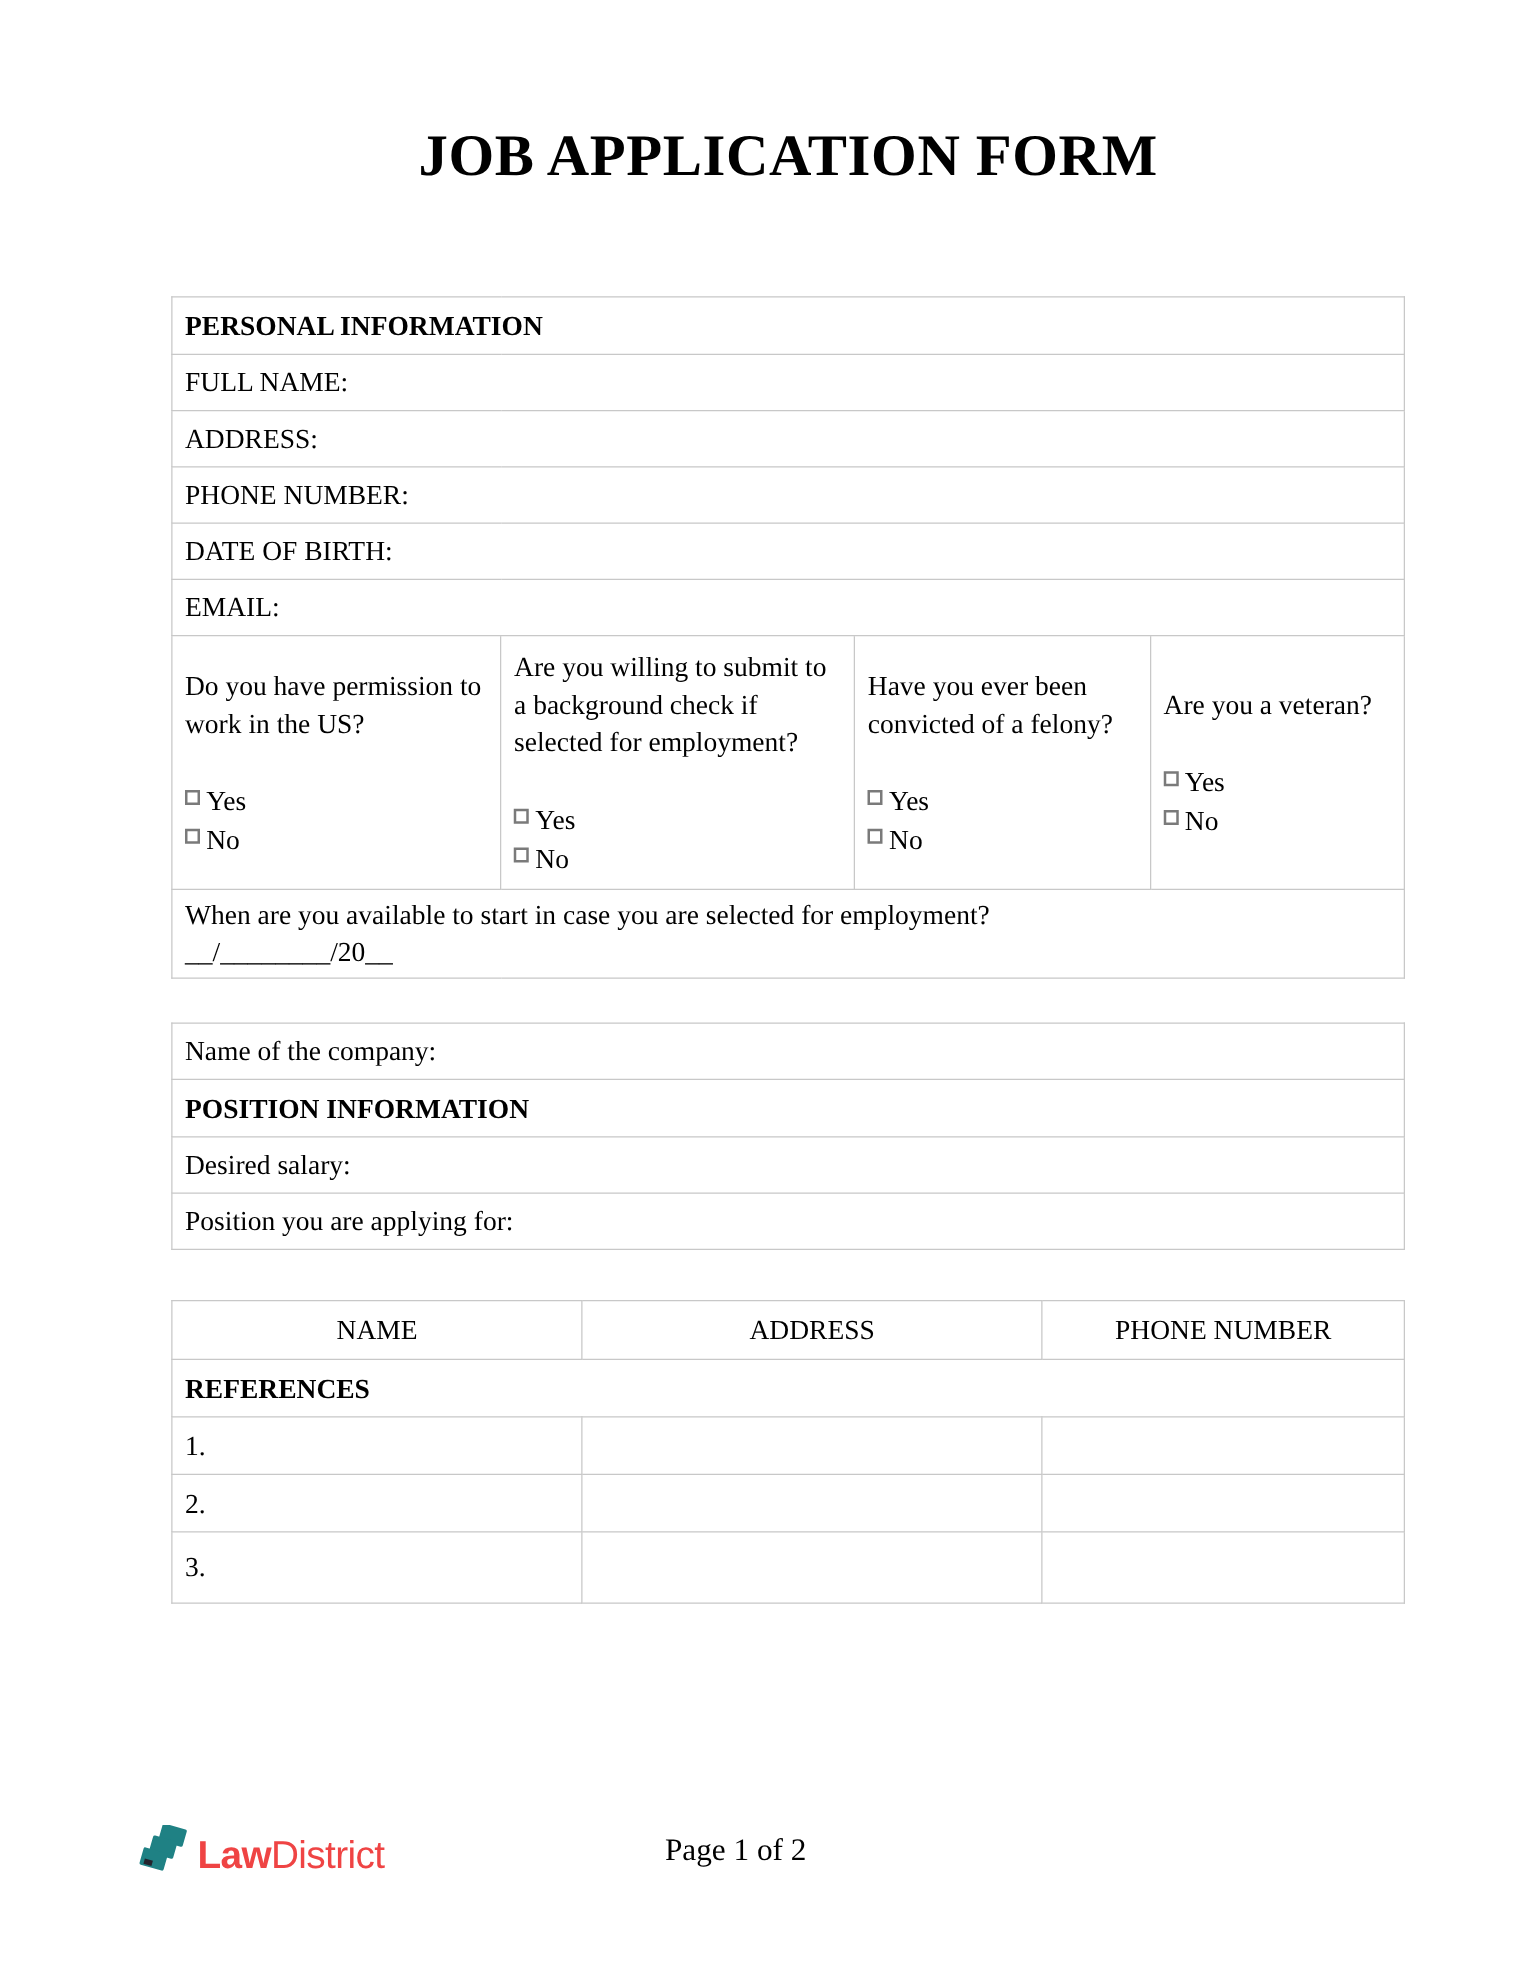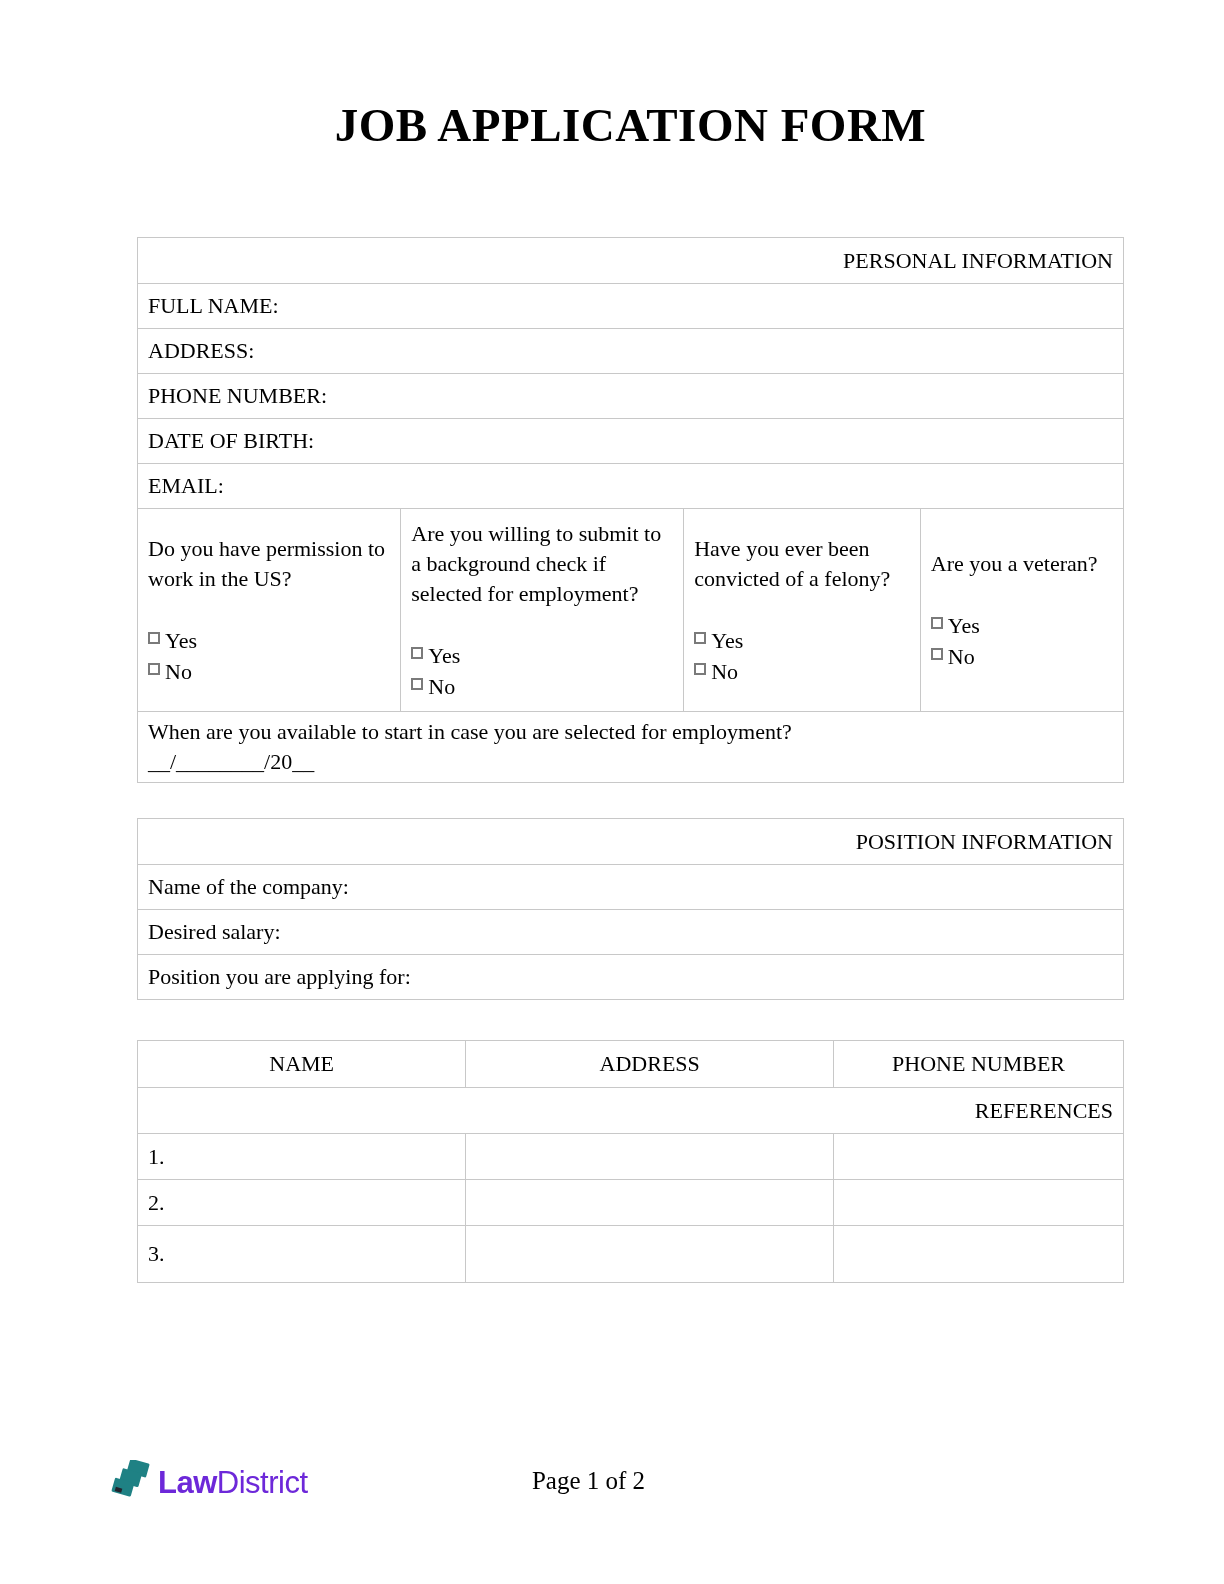--- a/index.html
+++ b/index.html
@@ -27,22 +27,22 @@
   }
   table.tbl td{
     border:1px solid #c8c8c8;
     font-size:22px;
     padding:0 10px;
     vertical-align:middle;
     line-height:30px;
   }
   td.hdr{
     height:45px;
-    text-align:right;
-    font-weight:400;
+    text-align:left;
+    font-weight:700;
     font-size:28px;
   }
   td.fieldrow{height:44px;}
   td.qcell{
     height:202px;
     vertical-align:top;
     padding-top:10px;
     font-size:21.5px;
     line-height:31px;
   }
@@ -88,21 +88,21 @@
   .brand{
     position:absolute;
     left:110px;top:5px;
     display:flex;
     align-items:center;
     gap:6px;
   }
   .brand-text{
     font-family:"Liberation Sans", sans-serif;
     font-size:31px;
-    color:#6d28d9;
+    color:#ef4444;
     letter-spacing:-0.5px;
   }
   .brand-text .bold{font-weight:700;}
   .page-label{
     position:absolute;
     left:95px;width:987px;
     top:12px;
     text-align:center;
     font-size:25px;
   }
@@ -175,24 +175,24 @@
         <div>When are you available to start in case you are selected for employment?</div>
         <div>__/________/20__</div>
       </td>
     </tr>
   </tbody>
     </table>
 
   <table class="tbl tbl-position">
     <tbody>
         <tr>
+      <td class="fieldrow"><span>Name of the company:</span></td>
+    </tr>
+    <tr>
       <td class="hdr">POSITION INFORMATION</td>
-    </tr>
-    <tr>
-      <td class="fieldrow"><span>Name of the company:</span></td>
     </tr>
     <tr>
       <td class="fieldrow"><span>Desired salary:</span></td>
     </tr>
     <tr>
       <td class="fieldrow"><span>Position you are applying for:</span></td>
     </tr>
   </tbody>
     </table>
 

